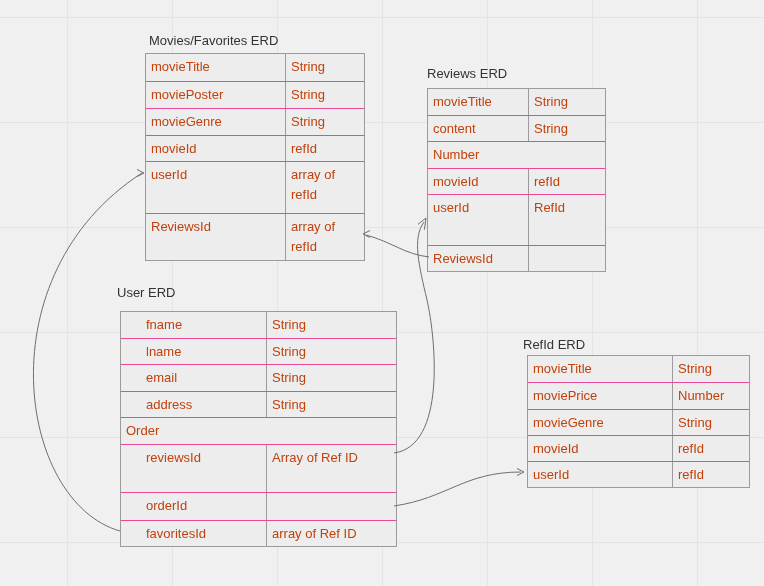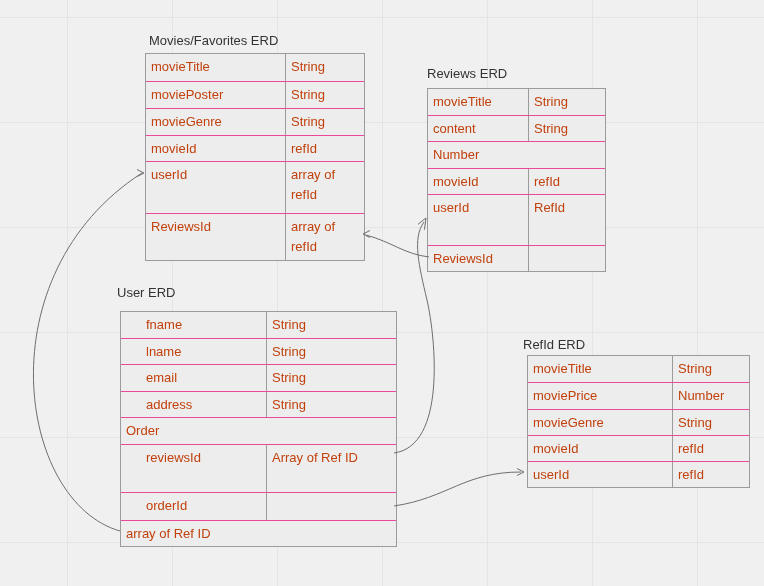--- a/index.html
+++ b/index.html
@@ -124,20 +124,21 @@
       <div class="cell t">Order</div>
     </div>
     <div class="row" style="height:48px">
       <div class="cell f">reviewsId</div>
       <div class="cell t">Array of Ref ID</div>
     </div>
     <div class="row" style="height:28px">
       <div class="cell f">orderId</div>
     </div>
     <div class="row" style="height:26px">
+      <div class="cell f">favoritesId</div>
       <div class="cell t">array of Ref ID</div>
     </div>
   </div>
 
   <div class="ttl" id="order-title">RefId ERD</div>
   <div class="tbl order" id="order-body">
     <div class="row" style="height:26px">
       <div class="cell f">movieTitle</div>
       <div class="cell t">String</div>
     </div>

